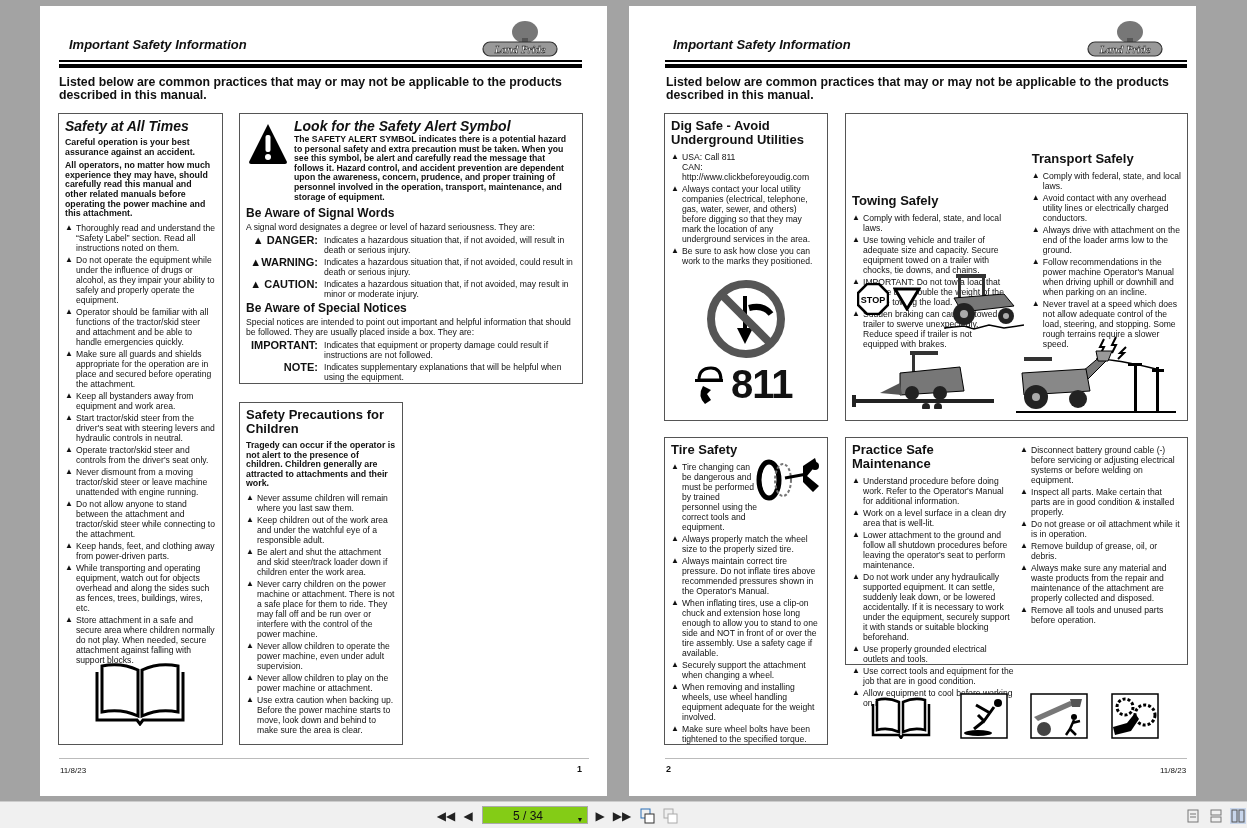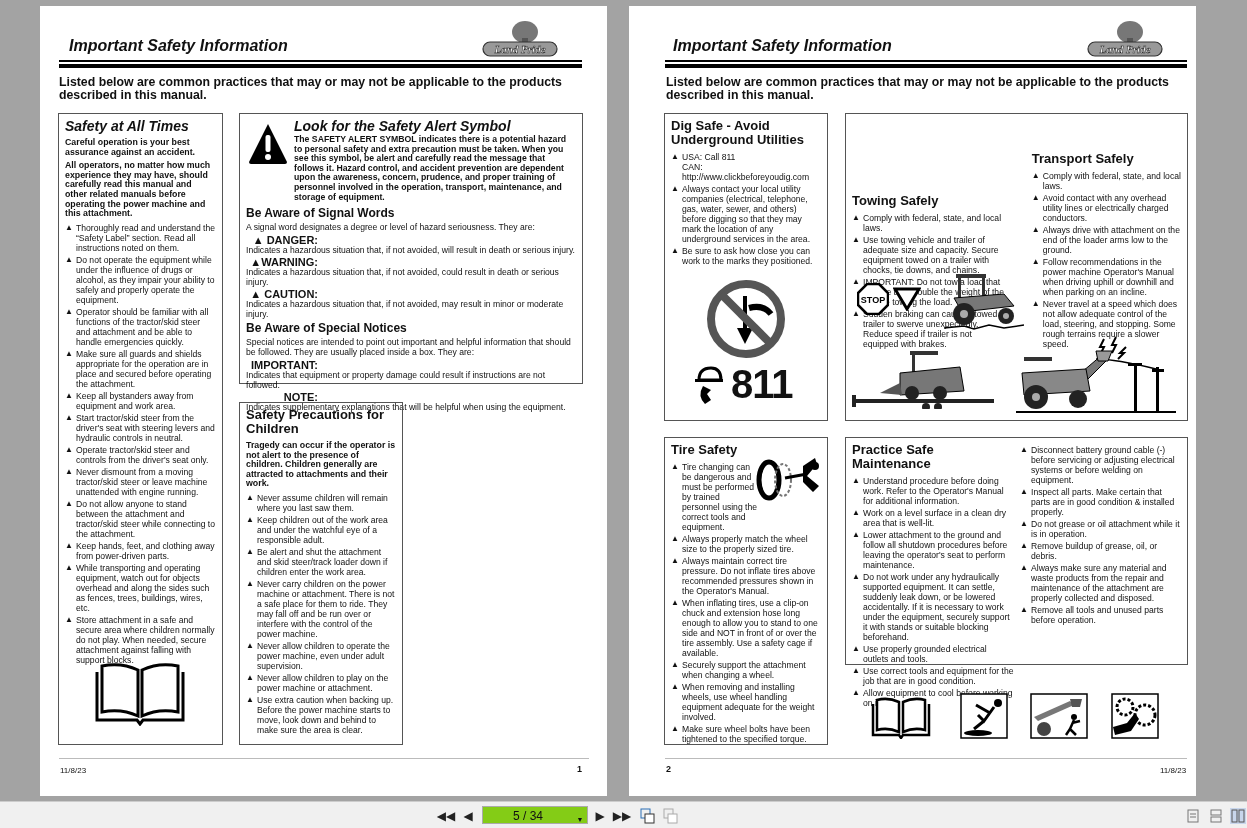--- a/index.html
+++ b/index.html
@@ -1,32 +1,32 @@
 <!DOCTYPE html>
 <html><head>
 <meta charset="utf-8">
 <style>
   html, body { margin:0; padding:0; }
   body { width:1247px; height:828px; background:#a3a3a3; position:relative; overflow:hidden; font-family:"Liberation Sans", sans-serif; color:#111; }
   .page { position:absolute; top:6px; width:567px; height:790px; background:#fff; }
   #page-left { left:40px; }
   #page-right { left:629px; }
-  .hdr-title { position:absolute; top:31px; font-size:16px; font-style:italic; font-weight:bold; }
+  .hdr-title { position:absolute; top:31px; font-size:13px; font-style:italic; font-weight:bold; }
   .logo { position:absolute; top:14px; width:78px; height:40px; }
   .rule-thin { position:absolute; top:54px; height:2px; background:#000; }
   .rule-thick { position:absolute; top:58px; height:4px; background:#000; }
   .intro { position:absolute; top:70px; font-size:12.3px; font-weight:bold; line-height:13px; width:520px; }
   .box { position:absolute; border:1.5px solid #555; box-sizing:border-box; padding:5px 6px 0 6px; }
   .box h2 { margin:0 0 5px 0; font-size:13px; font-weight:bold; line-height:14px; }
   .box h2.ital { font-style:italic; font-size:14px; }
   .lead { font-size:8.8px; font-weight:bold; line-height:9.6px; margin:0 0 4px 0; }
   ul.tri { list-style:none; margin:0; padding:0; }
   ul.tri li { position:relative; padding-left:11px; font-size:8.6px; line-height:10px; margin-bottom:2px; }
   ul.tri li::before { content:"\25B2"; position:absolute; left:0; top:0; font-size:8px; }
-  .sig-row { display:flex; font-size:8.6px; line-height:10px; margin-bottom:2px;flex-direction:column; }
+  .sig-row { display:flex; font-size:8.6px; line-height:10px; margin-bottom:2px; }
   .sig-word { width:72px; flex:none; font-weight:bold; font-size:11px; text-align:right; padding-right:6px; }
   .sig-desc { flex:1; }
   .sub-h { font-size:12px; font-weight:bold; margin:2px 0 2px 0; }
   .para { font-size:8.6px; line-height:10px; margin:0 0 3px 0; }
   .footer-rule { position:absolute; top:752px; height:1px; background:#bbb; }
   .footer-text { position:absolute; top:760px; font-size:8px; }
   .footer-num { position:absolute; top:758px; font-size:9px; font-weight:bold; }
   .toolbar { position:absolute; left:0; top:801px; width:1247px; height:27px; background:#f0f0f0; border-top:1px solid #ccc; }
   .tb-btn { position:absolute; top:6px; width:16px; height:16px; display:flex; align-items:center; justify-content:center; font-size:12px; color:#222; cursor:pointer; }
   .page-select { position:absolute; left:482px; top:4px; width:106px; height:18px; background:#84cc16; border:1px solid #aaa; box-sizing:border-box; font-size:12px; display:flex; align-items:flex-end; }

